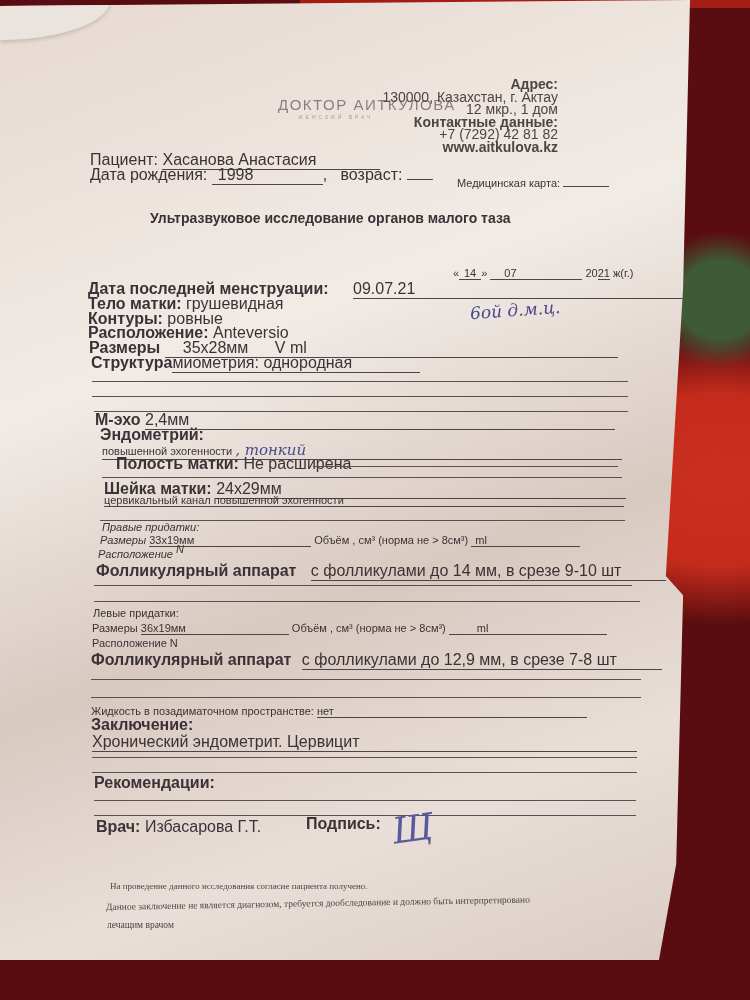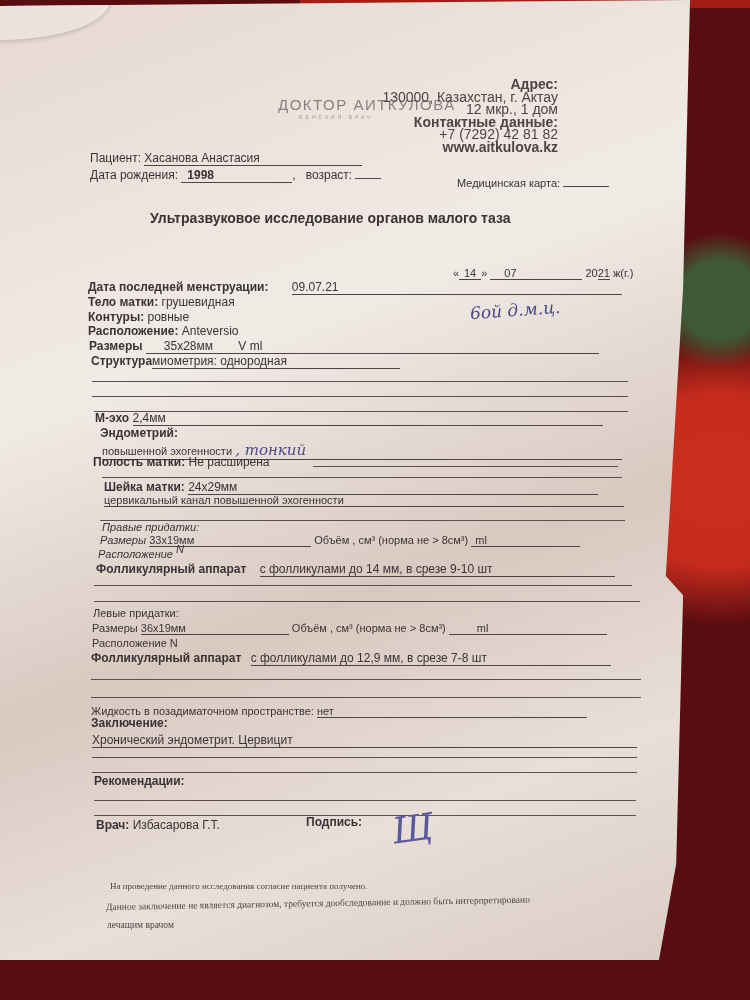--- a/index.html
+++ b/index.html
@@ -20,21 +20,21 @@
     position:absolute; left:0; top:0; width:110px; height:40px;
     background:#ebe4de; border-bottom-right-radius:110px 40px; box-shadow: 0 2px 4px rgba(0,0,0,.15);
   }
   .ink { color:#3a3236; }
   .hand { color:#4a4a8a; font-family:"DejaVu Serif", serif; font-style:italic; }
   .abs { position:absolute; white-space:nowrap; }
   .logo { left:278px; top:96px; font-size:15px; letter-spacing:1.5px; color:#8a7f80; }
   .logo-sub { left:298px; top:114px; font-size:5px; letter-spacing:3px; color:#a69c9c; }
   .addr { right:132px; top:78px; font-size:14px; line-height:12.5px; text-align:right; color:#4d4446; }
   .addr b { font-weight:bold; }
-  .row { font-size:12px; }
+  .row { font-size:16px; }
   .b { font-weight:bold; }
   .ul { border-bottom:1px solid #4d4446; display:inline-block; }
   .line { position:absolute; height:0; border-top:1px solid #5a5052; }
   .title { left:150px; top:210px; font-size:14px; font-weight:bold; }
   .small { font-size:11px; }
   .fine { font-family:"Liberation Serif", serif; font-size:9px; color:#4d4446; }
 </style>
 </head>
 <body>
 
@@ -53,21 +53,21 @@
     <div>+7 (7292) 42 81 82</div>
     <div><b>www.aitkulova.kz</b></div>
   </div>
 
   <div class="abs row ink" style="left:90px;top:151px;">
     <span>Пациент:</span>
     <span class="ul" style="width:218px;">Хасанова Анастасия</span>
   </div>
   <div class="abs row ink" style="left:90px;top:166px;">
     <span>Дата рождения:</span>
-    <span class="ul" style="width:105px;padding-left:6px;font-weight:bold;">1998</span>,
+    <span class="ul" style="width:105px;padding-left:6px;">1998</span>,
     &nbsp;&nbsp;<span>возраст:</span>
     <span class="ul" style="width:26px;height:12px;"></span>
   </div>
   <div class="abs row ink" style="left:457px;top:174px;font-size:11px;">
     <span>Медицинская карта:</span>
     <span class="ul" style="width:46px;height:12px;"></span>
   </div>
 
   <div class="abs title ink">Ультразвуковое исследование органов малого таза</div>
 
@@ -114,21 +114,21 @@
     <span class="b">М-эхо</span>
     <span class="ul" style="width:470px;">2,4мм</span>
   </div>
   <div class="abs row ink b" style="left:100px;top:426px;">Эндометрий:</div>
   <div class="abs small ink" style="left:102px;top:441px;">
     <span class="ul" style="width:520px;">
       <span>повышенной эхогенности</span>
       <span class="hand" style="font-size:15px;">, тонкий</span>
     </span>
   </div>
-  <div class="abs row ink" style="left:93px;top:455px;">
+  <div class="abs row ink" style="left:116px;top:455px;">
     <span class="b">Полость матки:</span>
     <span>Не расширена</span>
   </div>
   <div class="line" style="left:313px;top:466px;width:305px;"></div>
   <div class="line" style="left:102px;top:477px;width:520px;"></div>
 
   <div class="abs row ink" style="left:104px;top:480px;">
     <span class="b">Шейка матки:</span>
     <span class="ul" style="width:410px;">24x29мм</span>
   </div>

